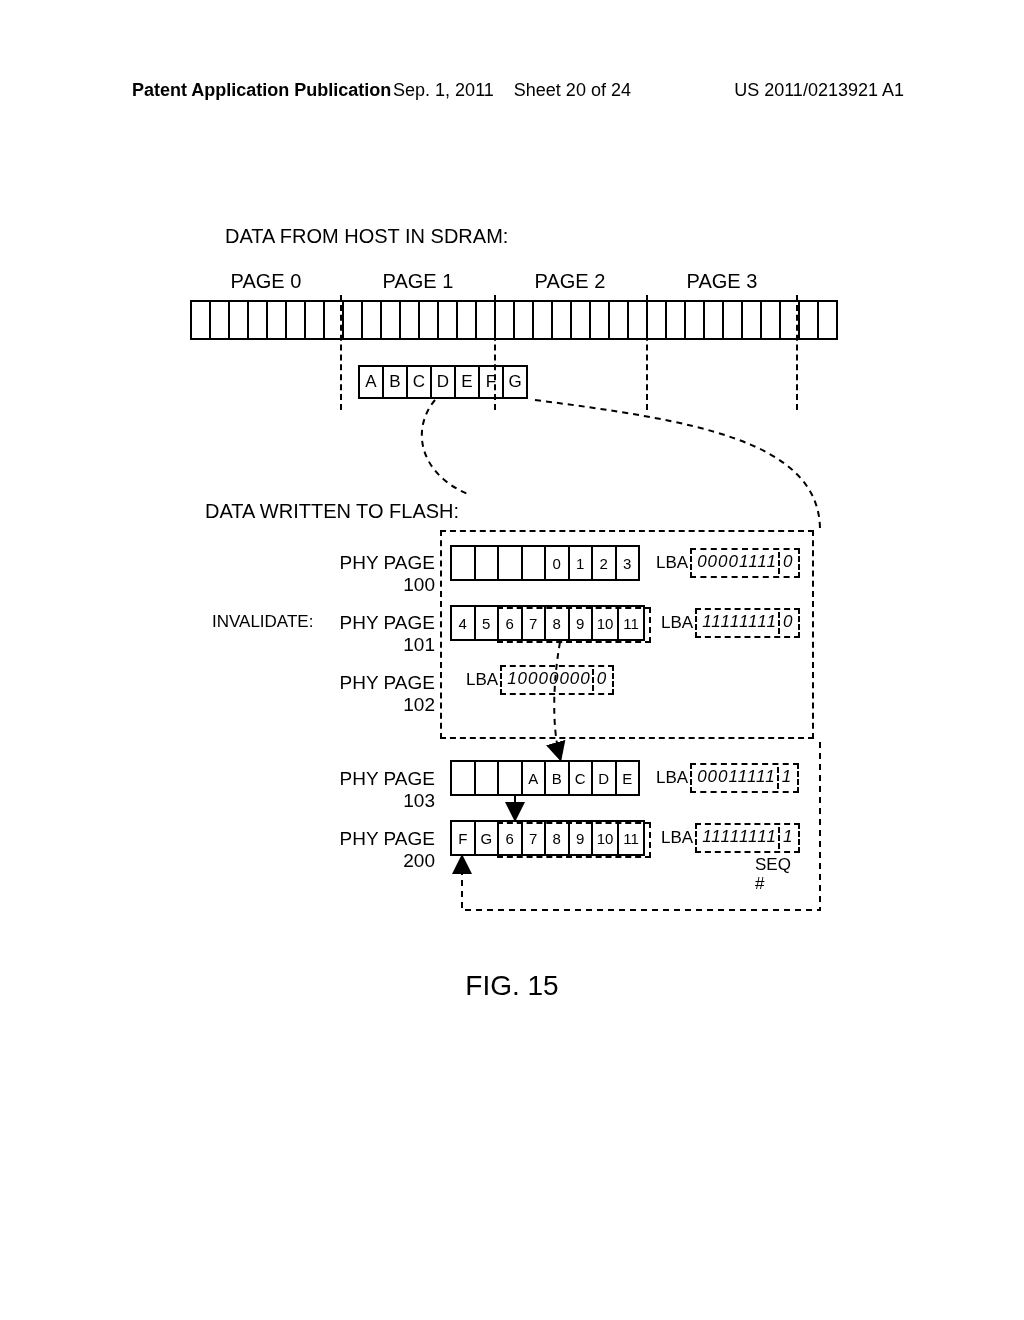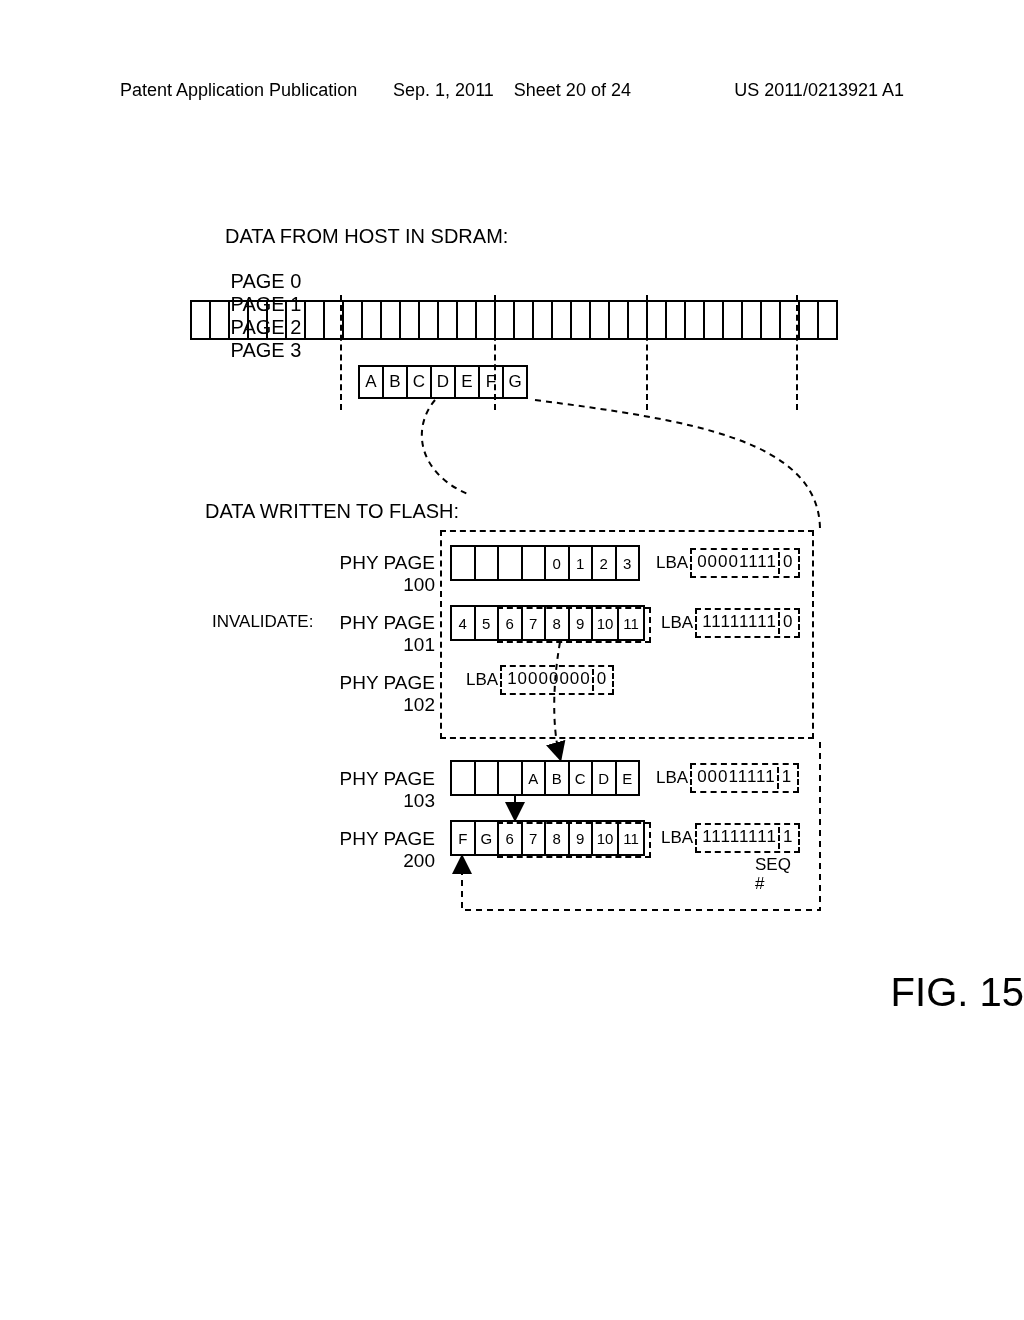--- a/index.html
+++ b/index.html
@@ -13,38 +13,37 @@
   .header {
     position: absolute;
     top: 80px;
     left: 0;
     right: 0;
     display: flex;
     justify-content: space-between;
     padding: 0 120px 0 120px;
     font-size: 18px;
   }
-  .header-left { font-weight: normal; }
+  .header-left { font-weight: bold; margin-left: 12px; }
   .header-mid  { position: absolute; left: 50%; transform: translateX(-50%); }
   .header-right{ }
 
   .section-label {
     position: absolute;
     font-size: 20px;
   }
   #lbl-sdram { top: 225px; left: 225px; }
   #lbl-flash { top: 500px; left: 205px; }
 
   
   .page-labels {
     position: absolute;
     top: 270px; left: 190px;
     display: flex;
     font-size: 20px;
-    flex-direction: column;
   }
   .page-labels span { width: 152px; text-align: center; }
 
   .sdram-grid {
     position: absolute;
     top: 300px; left: 190px;
     display: flex;
     border: 2px solid #000;
     border-right: none;
   }
@@ -110,20 +109,21 @@
   .phy-row .cell.w { width: 24px; text-align: center; }
   .phy-row .lba {
     margin-left: 14px; font-size: 17px;
     border: none; padding: 4px 2px;
   }
   .dash-pill {
     border: 2px dashed #000;
     padding: 2px 5px;
     font-size: 17px;
     letter-spacing: 1px;
+    font-style: italic;
   }
   .dash-sep { border-left: 2px dashed #000; margin: 0 1px; height: 22px; display:inline-block; vertical-align: middle; }
   .seq { margin-left: 2px; }
 
   #r0 { top: 545px; left: 450px; }
   #r1 { top: 605px; left: 450px; }
   #r2 { top: 665px; left: 450px; }
   #r3 { top: 760px; left: 450px; }
   #r4 { top: 820px; left: 450px; }
 
@@ -131,22 +131,22 @@
 
   
   .inner-dash {
     position: absolute;
     border: 2px dashed #000;
   }
 
   .fig-label {
     position: absolute;
     top: 970px; left: 0; right: 0;
-    text-align: right;
-    font-size: 40px;
+    text-align: center;
+    font-size: 28px;
   }
 
   
   svg.overlay {
     position: absolute; top: 0; left: 0;
     width: 1024px; height: 1320px;
     pointer-events: none;
   }
 </style>
 </head>

